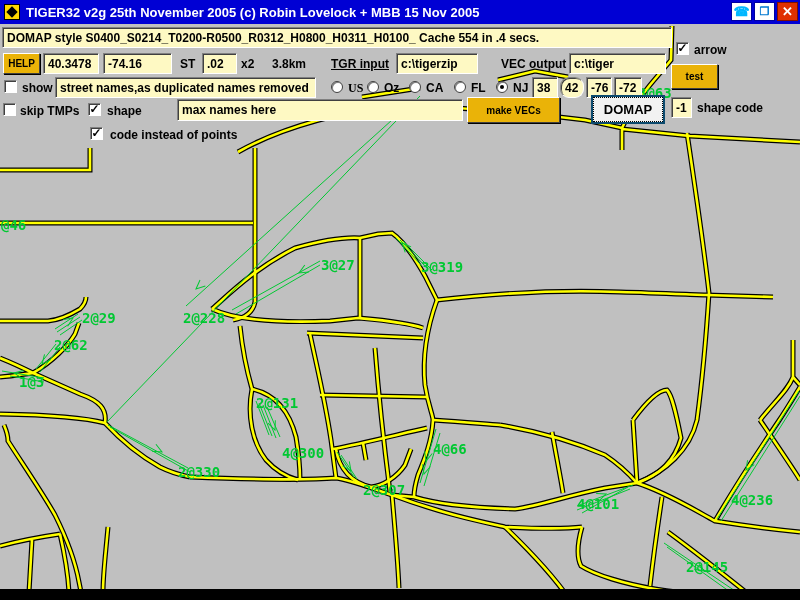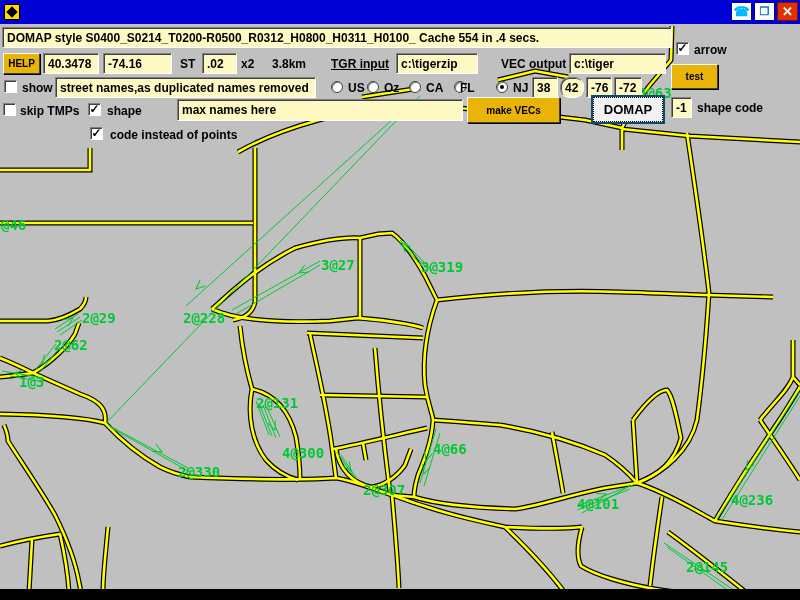--- a/index.html
+++ b/index.html
@@ -149,20 +149,21 @@
       <text x="577" y="509">4@101</text>
       <text x="731" y="505">4@236</text>
       <text x="686" y="572">2@145</text>
     </g>
 </svg>
 
 <div class="bottom-bar"></div>
 
 <div class="titlebar">
   <div class="app-icon"></div>
+  <div class="title-text">TIGER32 v2g 25th November 2005 (c) Robin Lovelock + MBB 15 Nov 2005</div>
   <div class="tb-buttons">
     <div class="tb-btn phone">☎</div>
     <div class="tb-btn restore">❐</div>
     <div class="tb-btn close">✕</div>
   </div>
 </div>
 
 <div class="field" style="left:2px; top:27px; width:670px; height:21px;">DOMAP style S0400_S0214_T0200-R0500_R0312_H0800_H0311_H0100_ Cache 554 in .4 secs.</div>
 <div class="cb" style="left:676px; top:42px;">✓</div>
 <div class="lbl" style="left:694px; top:43px;">arrow</div>
@@ -178,27 +179,27 @@
 <div class="field" style="left:396px; top:53px; width:82px; height:21px;">c:\tigerzip</div>
 <div class="lbl" style="left:501px; top:57px;">VEC output</div>
 <div class="field" style="left:569px; top:53px; width:97px; height:21px;">c:\tiger</div>
 <div class="btn" style="left:671px; top:64px; width:47px; height:25px;">test</div>
 
 <div class="cb" style="left:4px; top:80px;"></div>
 <div class="lbl" style="left:22px; top:81px;">show</div>
 <div class="field" style="left:55px; top:77px; width:261px; height:21px;">street names,as duplicated names removed</div>
 
 <div class="radio" style="left:331px; top:81px;"></div>
-<div class="lbl" style="left:348px; top:81px;">US</div>
+<div class="lbl" style="left:348px; top:81px;font-family:Liberation Serif, serif;">US</div>
 <div class="radio" style="left:367px; top:81px;"></div>
 <div class="lbl" style="left:384px; top:81px;">Oz</div>
 <div class="radio" style="left:409px; top:81px;"></div>
 <div class="lbl" style="left:426px; top:81px;">CA</div>
 <div class="radio" style="left:454px; top:81px;"></div>
-<div class="lbl" style="left:460px; top:81px;">FL</div>
+<div class="lbl" style="left:471px; top:81px;">FL</div>
 <div class="radio sel" style="left:496px; top:81px;"></div>
 <div class="lbl" style="left:513px; top:81px;">NJ</div>
 
 <div class="field" style="left:532px; top:77px; width:26px; height:21px;">38</div>
 <div class="field" style="left:560px; top:77px; width:24px; height:21px;border-radius:9px;">42</div>
 <div class="field" style="left:586px; top:77px; width:26px; height:21px;">-76</div>
 <div class="field" style="left:614px; top:77px; width:28px; height:21px;">-72</div>
 
 <div class="cb" style="left:3px; top:103px;"></div>
 <div class="lbl" style="left:20px; top:104px;">skip TMPs</div>

